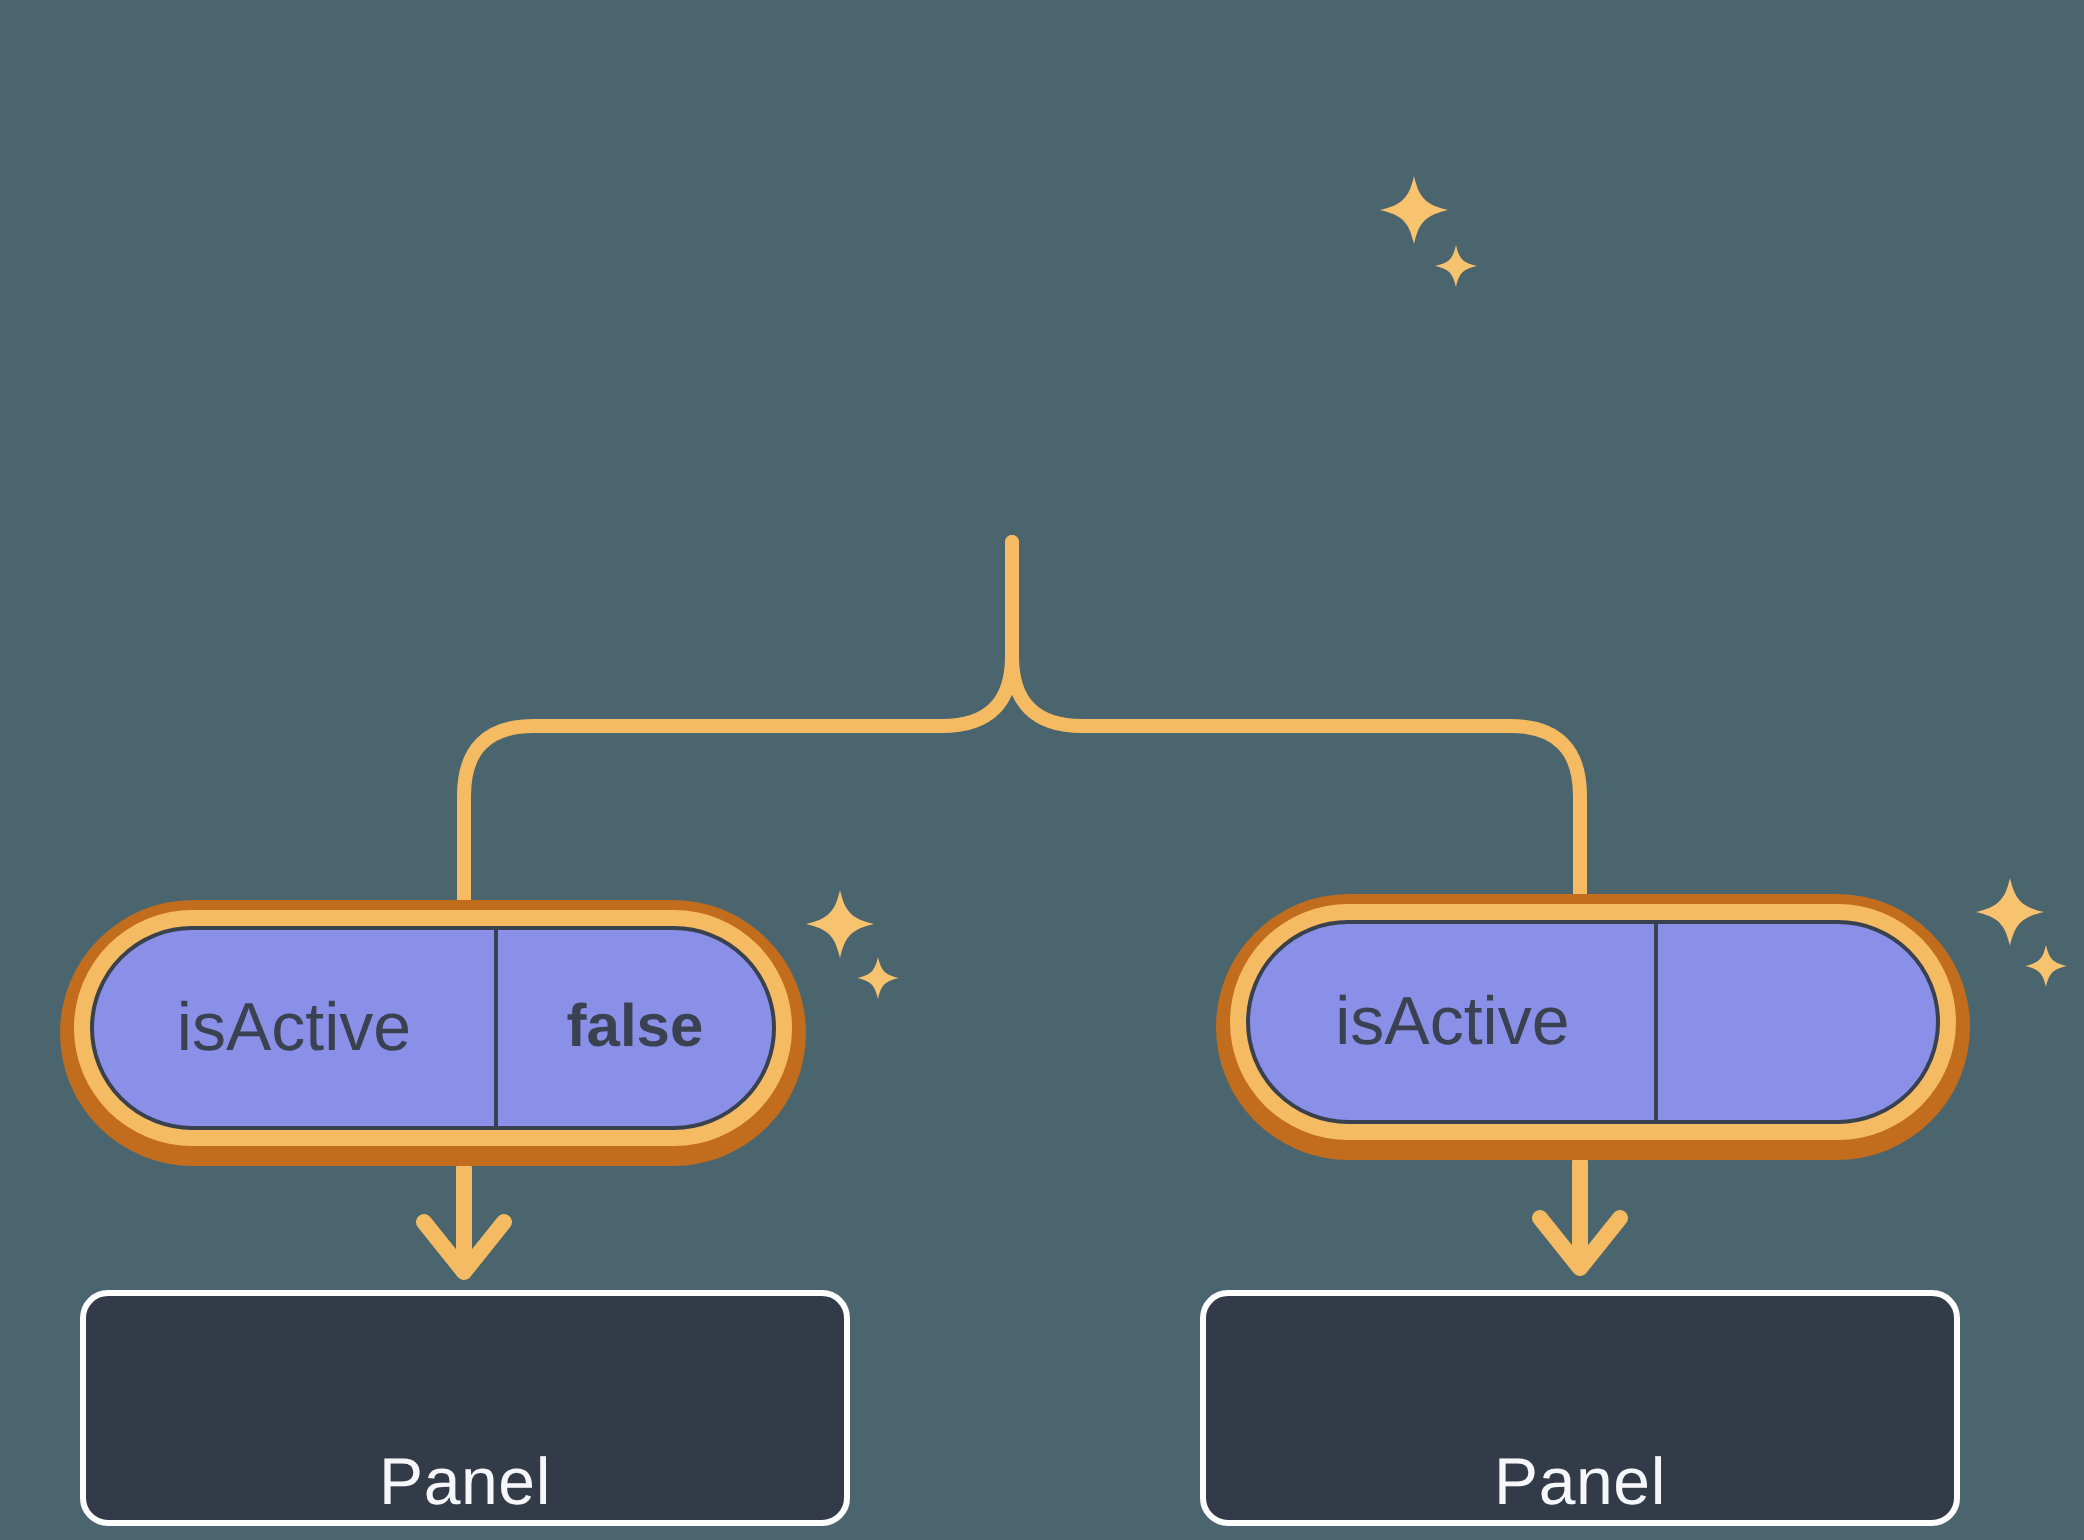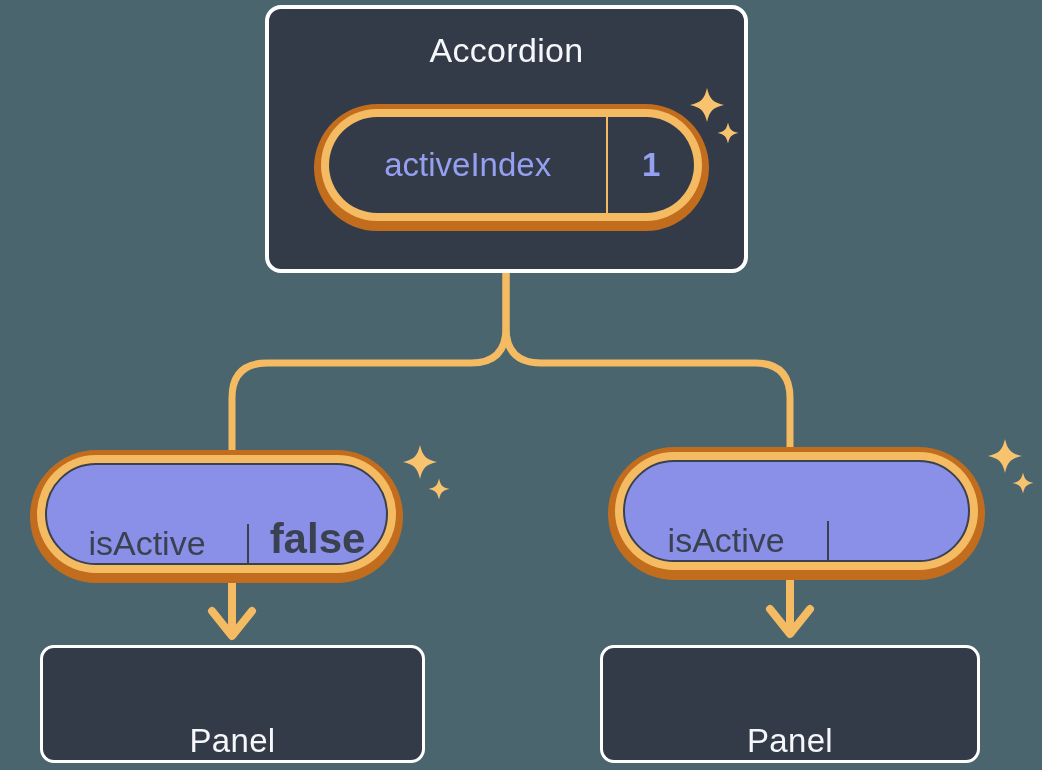--- a/index.html
+++ b/index.html
@@ -104,70 +104,54 @@
     width: 100%; height: 100%;
     border-radius: 999px;
     display: flex;
     align-items: stretch;
     overflow: hidden;
   }
   .pill-core.state-core { background: var(--card); }
   .pill-core.prop-core {
     background: var(--pill-fill);
     border: 2.5px solid var(--pill-outline);
-    align-items: flex-end;
   }
   .seg {
     display: flex;
     align-items: center;
     justify-content: center;
   }
   .state-core .seg.label { flex: 0 0 76%; border-right: 2px solid var(--ring-inner); }
   .state-core .seg.value { flex: 1 1 auto; }
   .prop-core  .seg.label { flex: 0 0 59%; border-right: 2.5px solid var(--pill-outline); }
   .prop-core  .seg.value { flex: 1 1 auto; }
 
   .state-name  { font-size: 33px; color: var(--state-text); }
   .state-value { font-size: 33px; font-weight: 700; color: var(--state-text); }
   .prop-name   { font-size: 34px; color: var(--prop-text); }
-  .prop-value  { font-size: 42px; font-weight: 700; color: var(--prop-text); }
+  .prop-value  { font-size: 30px; font-weight: 700; color: var(--prop-text); }
 </style>
 </head>
 <body>
 
 <div class="canvas">
 
   <svg class="layer lines" viewBox="0 0 1042 770">
     <path class="edge" d="M506,271 L506,328 Q506,363 471,363 L267,363 Q232,363 232,398 L232,456"></path>
     <path class="edge" d="M506,271 L506,328 Q506,363 541,363 L755,363 Q790,363 790,398 L790,453"></path>
     <g>
       <path class="arrow" d="M232,584 L232,630"></path>
       <path class="arrow" d="M212,611 L232,636 L252,611"></path>
     </g>
     <g>
       <path class="arrow" d="M790,581 L790,628"></path>
       <path class="arrow" d="M770,609 L790,634 L810,609"></path>
     </g>
   </svg>
 
-  <div class="card accordion">
-    <div class="card-title">Accordion</div>
-    <div class="pill in-card">
-      <div class="ring-inner">
-        <div class="pill-core state-core">
-          <div class="seg label">
-            <span class="state-name">activeIndex</span>
-          </div>
-          <div class="seg value">
-            <span class="state-value">1</span>
-          </div>
-        </div>
-      </div>
-    </div>
-  </div>
 
   <div class="pill floating child-left">
     <div class="ring-inner">
       <div class="pill-core prop-core">
         <div class="seg label">
           <span class="prop-name">isActive</span>
         </div>
         <div class="seg value">
           <span class="prop-value">false</span>
         </div>

